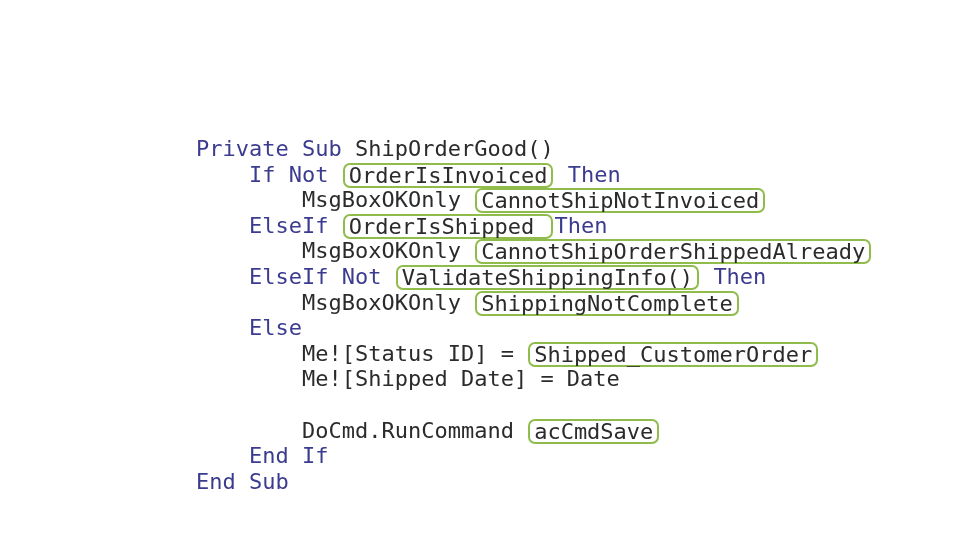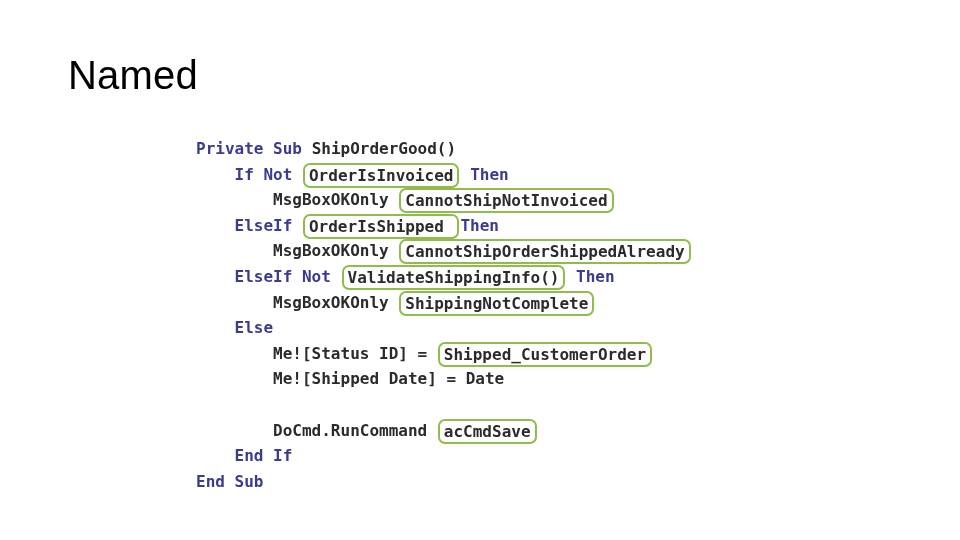--- a/index.html
+++ b/index.html
@@ -34,25 +34,24 @@
     line-height: 1.15;
     white-space: pre;
   }
 
   
   #code-block {
     position: absolute;
     left: 196px;
     top: 136px;
     font-family: "DejaVu Sans Mono", "Liberation Mono", monospace;
-    font-size: 16px;
+    font-size: 22px;
     line-height: 25.6px;
     white-space: pre;
     color: #2B2B2B;
-    font-weight: bold;
   }
 
   .code-line {
     height: 25.6px;
     white-space: pre;
     position: relative;
   }
 
   .kw {
     color: #3B3B8F;
@@ -100,18 +99,17 @@
   #footer-center {
     left: 372px;
     top: 0;
   }
 </style>
 </head>
 <body>
 
 <div id="slide">
 
-  <div id="slide-title">Named</div>
 
   <div id="code-block"><div class="code-line"><span class="kw">Private</span><span class="pl"> </span><span class="kw">Sub</span><span class="pl"> </span><span class="pl">ShipOrderGood()</span></div><div class="code-line"><span class="pl">    </span><span class="kw">If</span><span class="pl"> </span><span class="kw">Not</span><span class="pl"> </span><span class="hl">OrderIsInvoiced</span><span class="pl"> </span><span class="kw">Then</span></div><div class="code-line"><span class="pl">        </span><span class="pl">MsgBoxOKOnly </span><span class="hl">CannotShipNotInvoiced</span></div><div class="code-line"><span class="pl">    </span><span class="kw">ElseIf</span><span class="pl"> </span><span class="hl">OrderIsShipped </span><span class="kw">Then</span></div><div class="code-line"><span class="pl">        </span><span class="pl">MsgBoxOKOnly </span><span class="hl">CannotShipOrderShippedAlready</span></div><div class="code-line"><span class="pl">    </span><span class="kw">ElseIf</span><span class="pl"> </span><span class="kw">Not</span><span class="pl"> </span><span class="hl">ValidateShippingInfo()</span><span class="pl"> </span><span class="kw">Then</span></div><div class="code-line"><span class="pl">        </span><span class="pl">MsgBoxOKOnly </span><span class="hl">ShippingNotComplete</span></div><div class="code-line"><span class="pl">    </span><span class="kw">Else</span></div><div class="code-line"><span class="pl">        </span><span class="pl">Me![Status ID] = </span><span class="hl">Shipped_CustomerOrder</span></div><div class="code-line"><span class="pl">        </span><span class="pl">Me![Shipped Date] = Date</span></div><div class="code-line">&nbsp;</div><div class="code-line"><span class="pl">        </span><span class="pl">DoCmd.RunCommand </span><span class="hl">acCmdSave</span></div><div class="code-line"><span class="pl">    </span><span class="kw">End</span><span class="pl"> </span><span class="kw">If</span></div><div class="code-line"><span class="kw">End</span><span class="pl"> </span><span class="kw">Sub</span></div></div>
 
 
 </div>
 
 </body></html>

